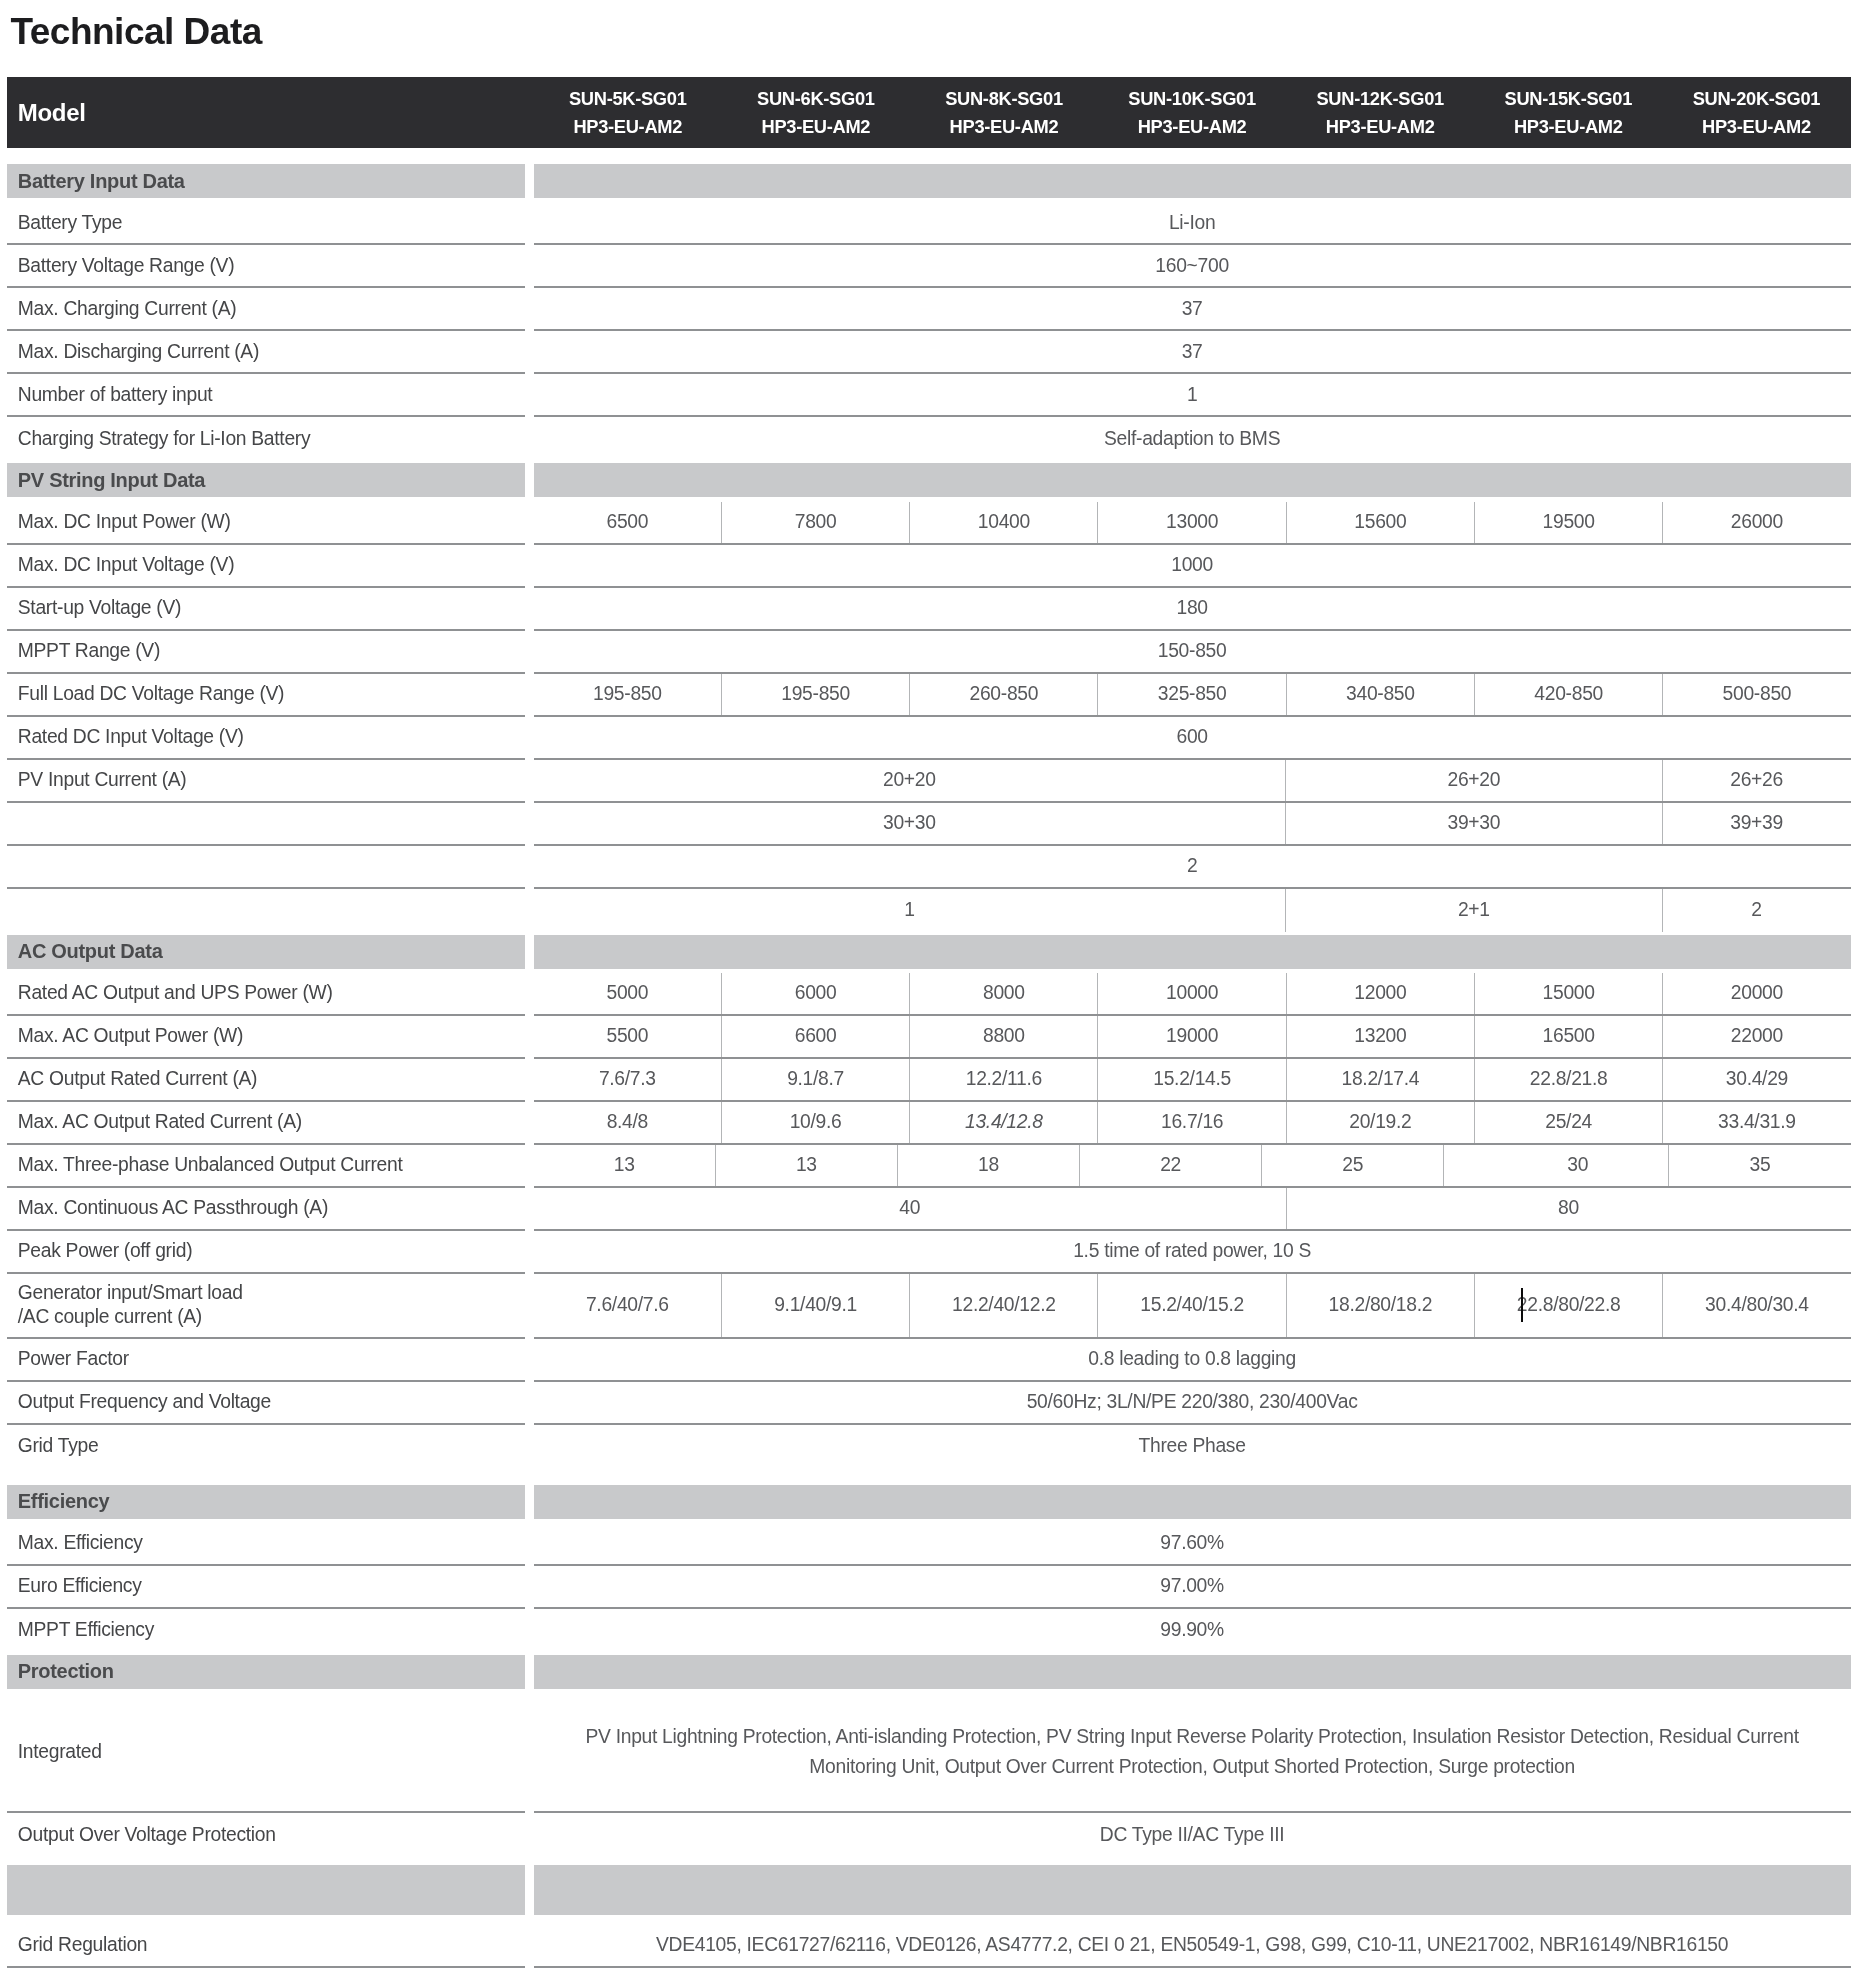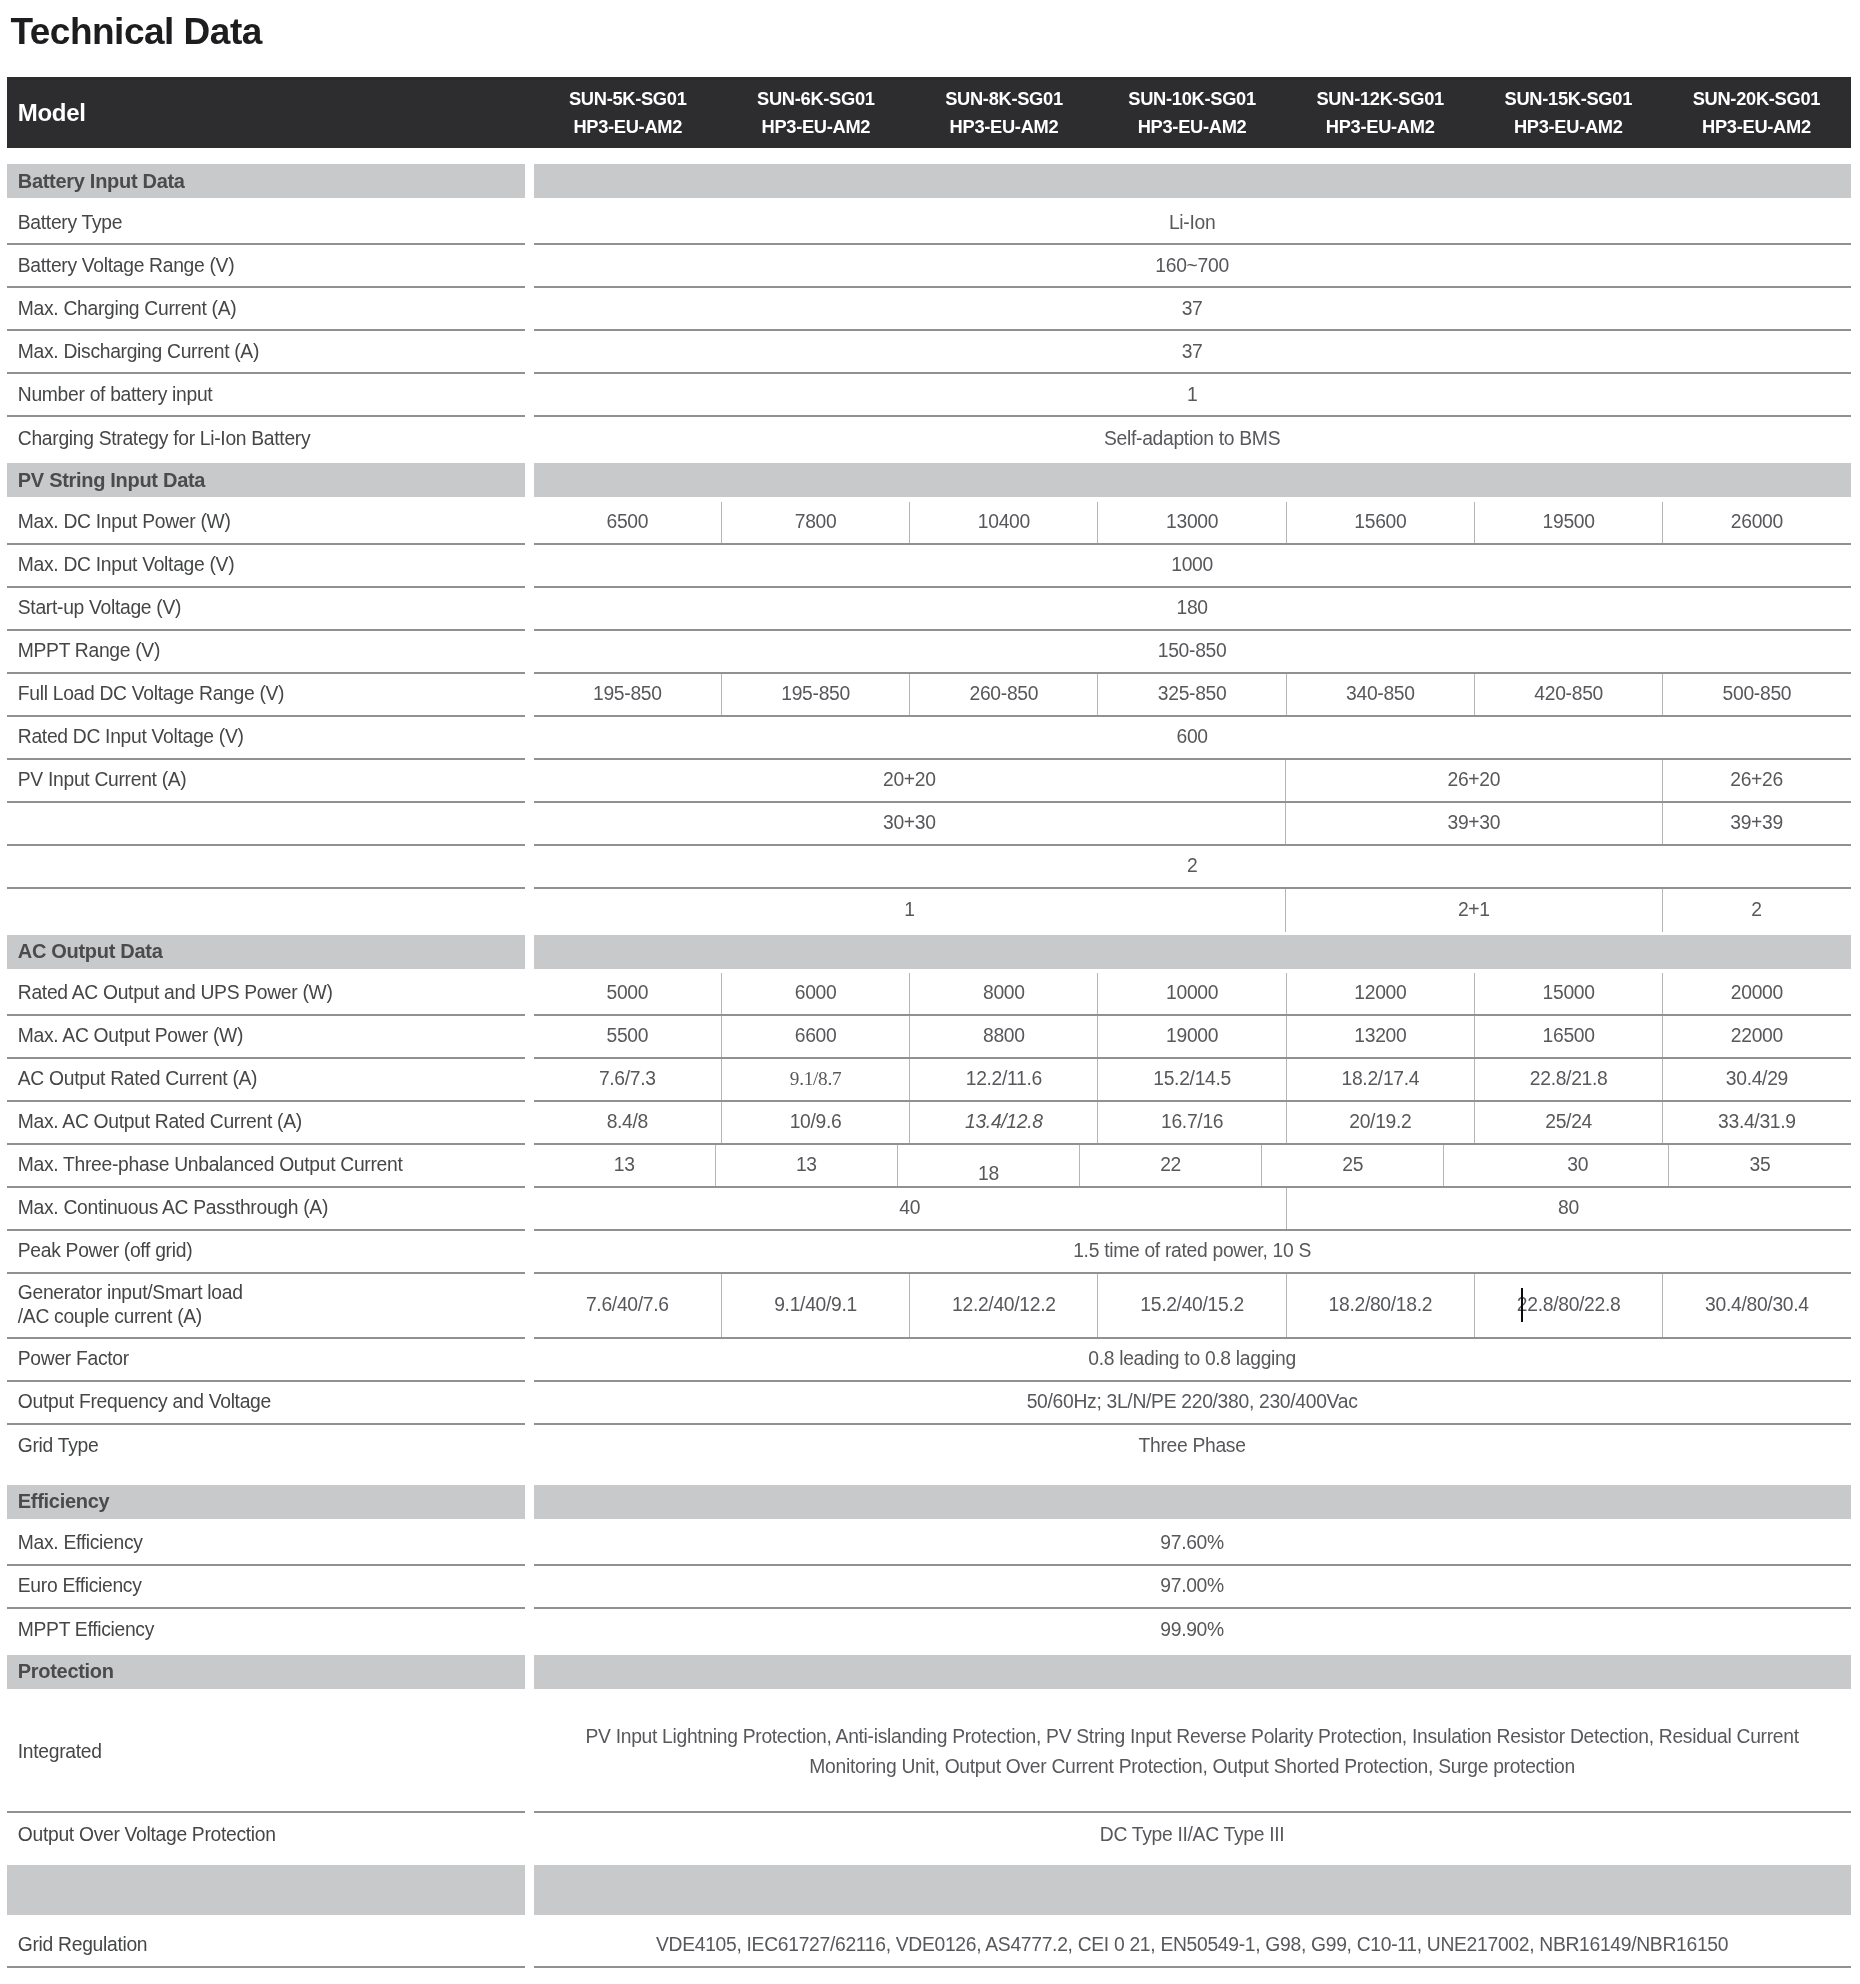--- a/index.html
+++ b/index.html
@@ -383,21 +383,21 @@
           </div>
         </div>
       </div>
       <div class="row data">
         <div class="label-cell">AC Output Rated Current (A)</div>
         <div class="col-gap"></div>
         <div class="values">
           <div class="cell" style="flex-grow: 1;">
             <span class="val">7.6/7.3</span>
           </div>
-          <div class="cell" style="flex-grow: 1; font-family: Liberation Serif, serif;">
+          <div class="cell" style="flex-grow: 1;">
             <span class="val">9.1/8.7</span>
           </div>
           <div class="cell" style="flex-grow: 1; align-items: center;">
             <span class="val">12.2/11.6</span>
           </div>
           <div class="cell" style="flex-grow: 1;">
             <span class="val">15.2/14.5</span>
           </div>
           <div class="cell" style="flex-grow: 1;">
             <span class="val">18.2/17.4</span>
@@ -440,21 +440,21 @@
       <div class="row data">
         <div class="label-cell">Max. Three-phase Unbalanced Output Current</div>
         <div class="col-gap"></div>
         <div class="values">
           <div class="cell" style="flex-grow: 1;">
             <span class="val">13</span>
           </div>
           <div class="cell" style="flex-grow: 1;">
             <span class="val">13</span>
           </div>
-          <div class="cell" style="flex-grow: 1; align-items: flex-end;">
+          <div class="cell" style="flex-grow: 1;">
             <span class="val">18</span>
           </div>
           <div class="cell" style="flex-grow: 1;">
             <span class="val">22</span>
           </div>
           <div class="cell" style="flex-grow: 1;">
             <span class="val">25</span>
           </div>
           <div class="cell" style="flex-grow: 1; padding-left: 43px;">
             <span class="val">30</span>

